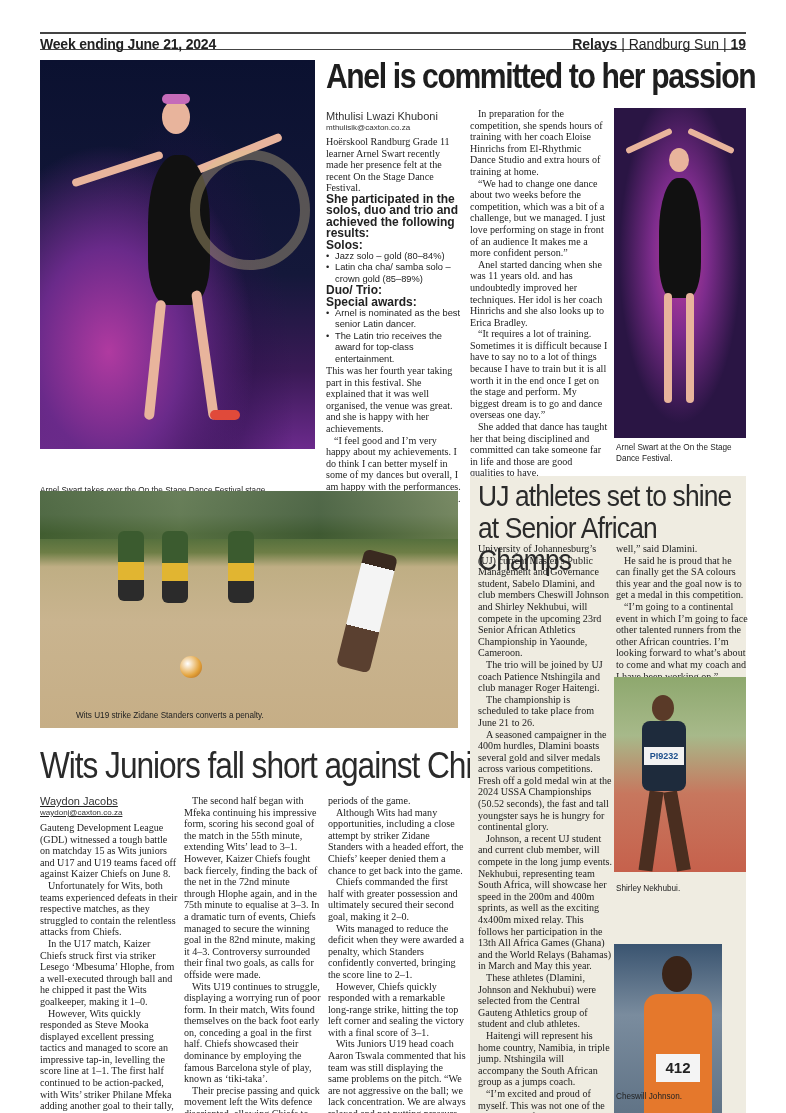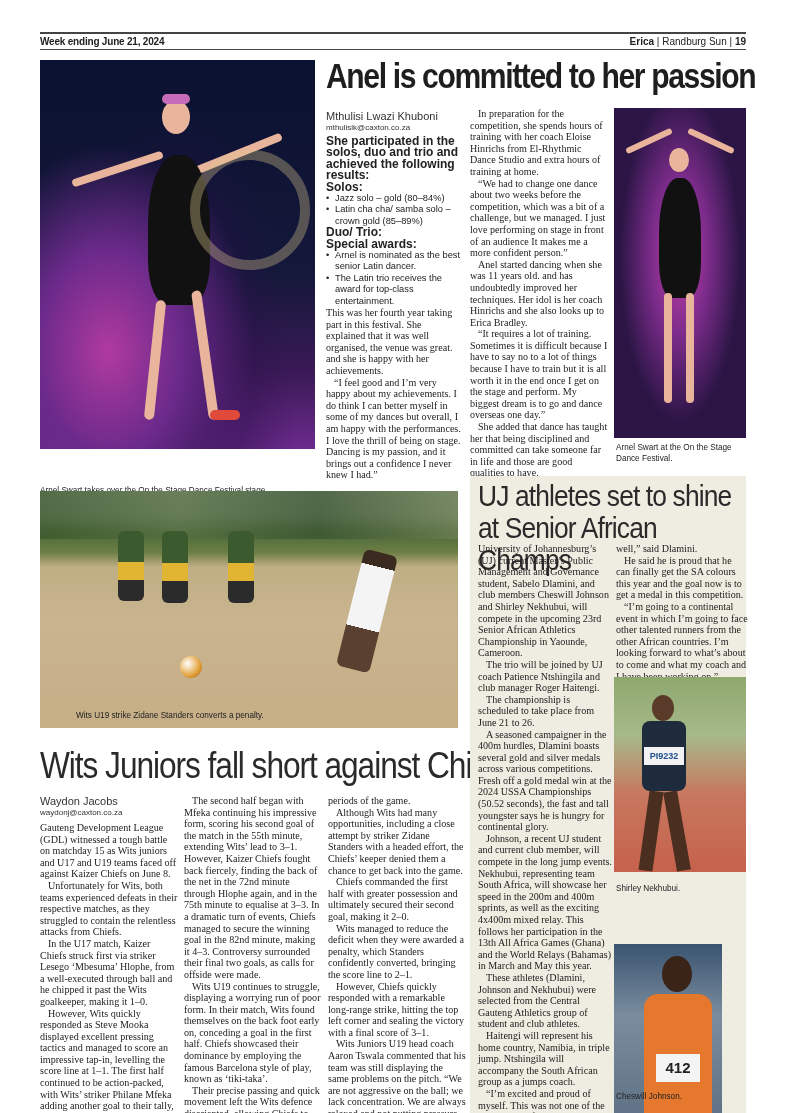--- a/index.html
+++ b/index.html
@@ -1,21 +1,21 @@
 <!DOCTYPE html>
 <html><head>
 <meta charset="utf-8">
 <style>
   * { box-sizing: border-box; margin: 0; padding: 0; }
   html, body { width: 786px; height: 1113px; background: #ffffff; overflow: hidden; }
   body { position: relative; font-family: "Liberation Serif", serif; color: #222; }
 
   .folio { position: absolute; left: 40px; top: 32px; width: 706px; height: 18px;
     border-top: 2px solid #444; border-bottom: 1px solid #444;
-    font-family: "Liberation Sans", sans-serif; font-size: 10px; }
+    font-family: "Liberation Sans", sans-serif; font-size: 14px; }
   .folio .left { position: absolute; left: 0; top: 2px; font-weight: bold; letter-spacing: -0.2px; }
   .folio .right { position: absolute; right: 0; top: 2px; }
   .folio .right b { font-weight: bold; }
 
   .photo { position: absolute; overflow: hidden; }
   .caption { position: absolute; font-family: "Liberation Sans", sans-serif; font-size: 8.2px; line-height: 11px; color: #222; }
 
   
   .dance-main { left: 40px; top: 60px; width: 275px; height: 389px;
     background: radial-gradient(ellipse at 25% 75%, #b03aa0 0%, #6a2a8a 25%, transparent 50%),
@@ -56,21 +56,21 @@
   .shirley { left: 614px; top: 677px; width: 132px; height: 195px;
     background: linear-gradient(180deg, #8ea86e 0%, #a7b98a 30%, #c7775e 60%, #c6614c 100%); }
   .cheswill { left: 614px; top: 944px; width: 108px; height: 178px;
     background: linear-gradient(180deg, #3a5470 0%, #7a8c9e 40%, #5e7184 100%); }
 </style>
 </head>
 <body>
 
 <div class="folio">
   <span class="left">Week ending June 21, 2024</span>
-  <span class="right"><b>Erica</b><span> | </span><span>Randburg Sun</span><span> | </span><b>19</b></span>
+  <span class="right"><b>Relays</b><span> | </span><span>Randburg Sun</span><span> | </span><b>19</b></span>
 </div>
 
 <div class="photo dance-main">
   <div class="skin" style="left:30px;top:105px;width:95px;height:8px;transform:rotate(-18deg);"></div>
   <div class="skin" style="left:150px;top:90px;width:95px;height:8px;transform:rotate(-22deg);"></div>
   <div class="skin" style="left:122px;top:40px;width:28px;height:34px;border-radius:50%;"></div>
   <div style="position:absolute;left:122px;top:34px;width:28px;height:10px;background:#c56bb9;border-radius:6px;"></div>
   <div class="dancer-body" style="left:108px;top:95px;width:62px;height:150px;"></div>
   <div class="skin" style="left:110px;top:240px;width:10px;height:120px;transform:rotate(6deg);"></div>
   <div class="skin" style="left:160px;top:230px;width:10px;height:130px;transform:rotate(-8deg);"></div>
@@ -80,20 +80,21 @@
 <div class="caption" style="left:40px;top:451px;width:280px;margin-top:34px;">Arnel Swart takes over the On the Stage Dance Festival stage.</div>
 
 <div class="headline hl-anel">Anel is committed to her passion</div>
 
 <div class="byline" style="left:326px;top:110px;">
   <span class="name">Mthulisi Lwazi Khuboni</span>
   <span class="email">mthulisik@caxton.co.za</span>
 </div>
 
 <div class="col" style="left:326px;top:136px;width:136px;">
+  <p>Hoërskool Randburg Grade 11 learner Arnel Swart recently made her presence felt at the recent On the Stage Dance Festival.</p>
   <p class="sans-b">She participated in the solos, duo and trio and achieved the following results:</p>
   <p class="sans-b">Solos:</p>
   <ul>
     <li>Jazz solo – gold (80–84%)</li>
     <li>Latin cha cha/ samba solo – crown gold (85–89%)</li>
   </ul>
   <p class="sans-b">Duo/ Trio:</p>
   <p class="sans-b">Special awards:</p>
   <ul>
     <li>Arnel is nominated as the best senior Latin dancer.</li>
@@ -127,21 +128,21 @@
   <div class="player" style="left:78px;top:40px;width:26px;height:70px;background:linear-gradient(180deg,#3b5b2f 0%,#3b5b2f 45%,#e1b531 45%,#e1b531 70%,#2b2b2b 70%);"></div>
   <div class="player" style="left:122px;top:40px;width:26px;height:72px;background:linear-gradient(180deg,#3b5b2f 0%,#3b5b2f 45%,#e1b531 45%,#e1b531 70%,#2b2b2b 70%);"></div>
   <div class="player" style="left:188px;top:40px;width:26px;height:72px;background:linear-gradient(180deg,#3b5b2f 0%,#3b5b2f 45%,#e1b531 45%,#e1b531 70%,#2b2b2b 70%);"></div>
   <div class="player" style="left:310px;top:60px;width:34px;height:120px;background:linear-gradient(180deg,#3a2a20 0%,#3a2a20 12%,#f4f4f4 12%,#f4f4f4 65%,#5a4030 65%);transform:rotate(14deg);"></div>
   <div style="position:absolute;left:140px;top:165px;width:22px;height:22px;border-radius:50%;background:radial-gradient(circle at 35% 35%,#fff,#e3a23a 60%,#a35a1a);"></div>
 </div>
 <div class="caption" style="left:40px;top:710px;width:420px;margin-left:36px;">Wits U19 strike Zidane Standers converts a penalty.</div>
 
 <div class="headline hl-wits">Wits Juniors fall short against Chiefs</div>
 
-<div class="byline" style="left:40px;top:795px;">
+<div class="byline" style="left:40px;top:795px;text-decoration:underline;">
   <span class="name">Waydon Jacobs</span>
   <span class="email">waydonj@caxton.co.za</span>
 </div>
 
 <div class="col" style="left:40px;top:822px;width:138px;">
   <p>Gauteng Development League (GDL) witnessed a tough battle on matchday 15 as Wits juniors and U17 and U19 teams faced off against Kaizer Chiefs on June 8.</p>
   <p class="ind">Unfortunately for Wits, both teams experienced defeats in their respective matches, as they struggled to contain the relentless attacks from Chiefs.</p>
   <p class="ind">In the U17 match, Kaizer Chiefs struck first via striker Lesego ‘Mbesuma’ Hlophe, from a well-executed through ball and he chipped it past the Wits goalkeeper, making it 1–0.</p>
   <p class="ind">However, Wits quickly responded as Steve Mooka displayed excellent pressing tactics and managed to score an impressive tap-in, levelling the score line at 1–1. The first half continued to be action-packed, with Wits’ striker Philane Mfeka adding another goal to their tally, putting them 2–1 before half-time.</p>
 </div>

